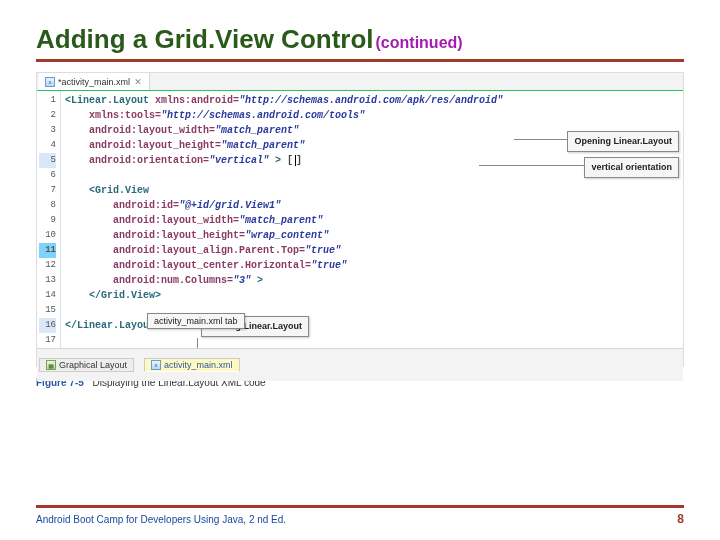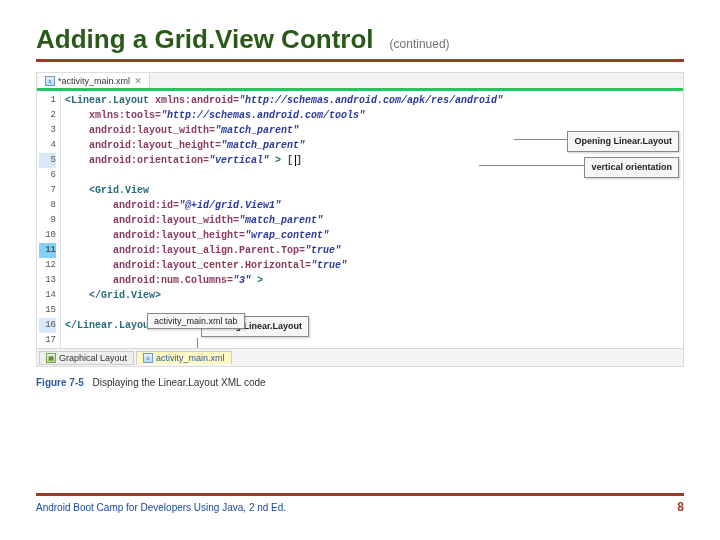--- a/index.html
+++ b/index.html
@@ -12,49 +12,49 @@
     position: relative;
   }
   .slide {
     padding: 24px 36px 16px 36px;
     height: 100%;
     position: relative;
   }
   .title-row {
     display: flex;
     align-items: baseline;
-    gap: 16px;
+    gap: 2px;
   }
   .title {
     font-weight: 700;
     font-size: 26px;
     color: #2a5a1a;
   }
   .subtitle {
-    font-size: 12px;
-    font-weight: 400;
-    color: #737373;
+    font-size: 16px;
+    font-weight: 700;
+    color: #a21caf;
   }
   .hr {
     border: none;
     border-top: 3px solid #a23a2a;
     margin: 4px 0 10px 0;
   }
   .ide {
     border: 1px solid #ddd;
     background: #fff;
     font-family: "Courier New", monospace;
     font-size: 10px;
     position: relative;
     height: 295px;
   }
   .tabbar {
     display: flex;
     align-items: center;
-    border-bottom: 3px solid #22c55e;
+    border-bottom: 1px solid #22c55e;
     background: #f3f3f3;
     height: 18px;
     padding-left: 2px;
   }
   .tab {
     display: flex;
     align-items: center;
     gap: 3px;
     padding: 1px 6px;
     background: #fff;
@@ -133,22 +133,22 @@
     z-index: 4;
   }
   .bottom-tabs {
     display: flex;
     align-items: center;
     border-top: 1px solid #d6d6d6;
     background: #f3f3f3;
     height: 18px;
     font-family: Arial, sans-serif;
     font-size: 9px;
-    gap: 2px;
-    padding: 8px 2px;
+    gap: 10px;
+    padding: 16px 2px;
   }
   .btab {
     display: flex;
     align-items: center;
     gap: 3px;
     padding: 1px 6px;
     border: 1px solid #ccc;
     background: #eee;
     color: #333;
   }
@@ -163,21 +163,21 @@
   .figure-caption {
     margin-top: 10px;
     font-size: 10px;
     color: #333;
     font-family: Arial, sans-serif;
   }
   .figure-caption .fignum { color: #2a5aa0; font-weight: 700; margin-right: 6px; }
 
   .footer {
     position: absolute;
-    left: 36px; right: 36px; bottom: 26px;
+    left: 36px; right: 36px; bottom: 14px;
     border-top: 3px solid #a23a2a;
     padding-top: 4px;
     display: flex;
     justify-content: space-between;
     align-items: center;
     font-size: 10px;
   }
   .footer .book { color: #1a4aa0; }
   .footer .pagenum { color: #a23a2a; font-weight: 700; font-size: 12px; }
 </style>

